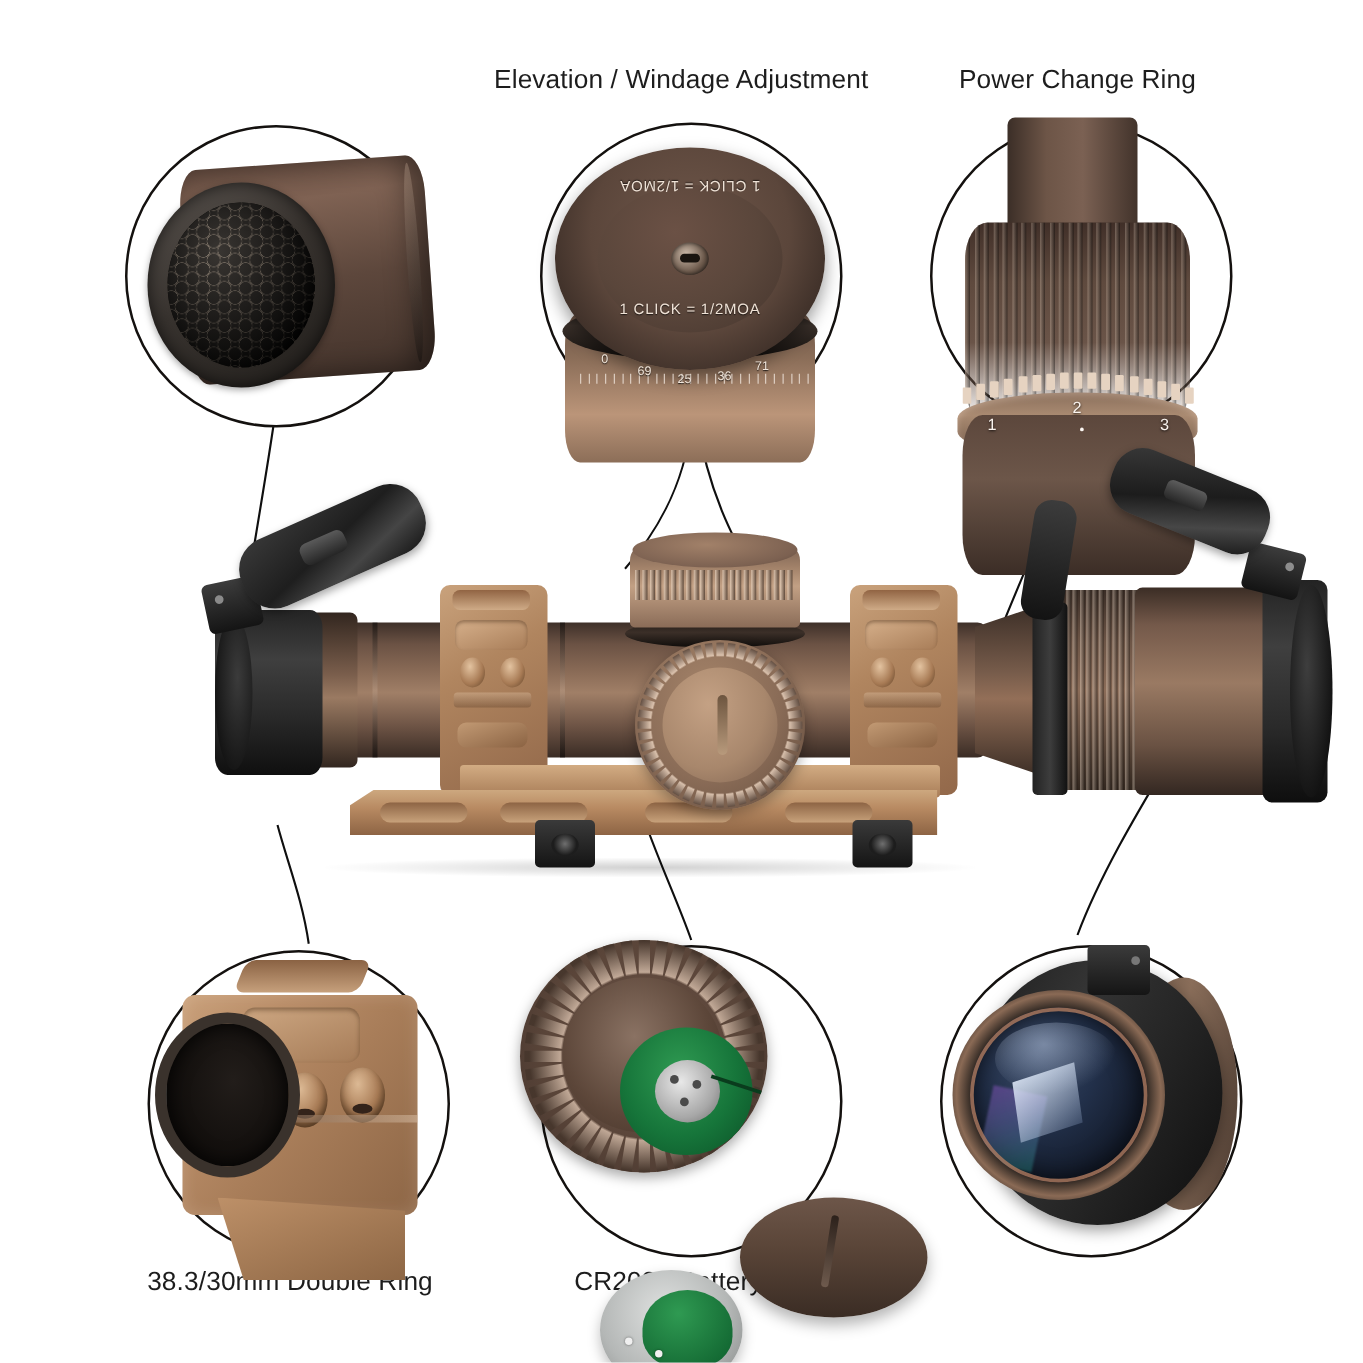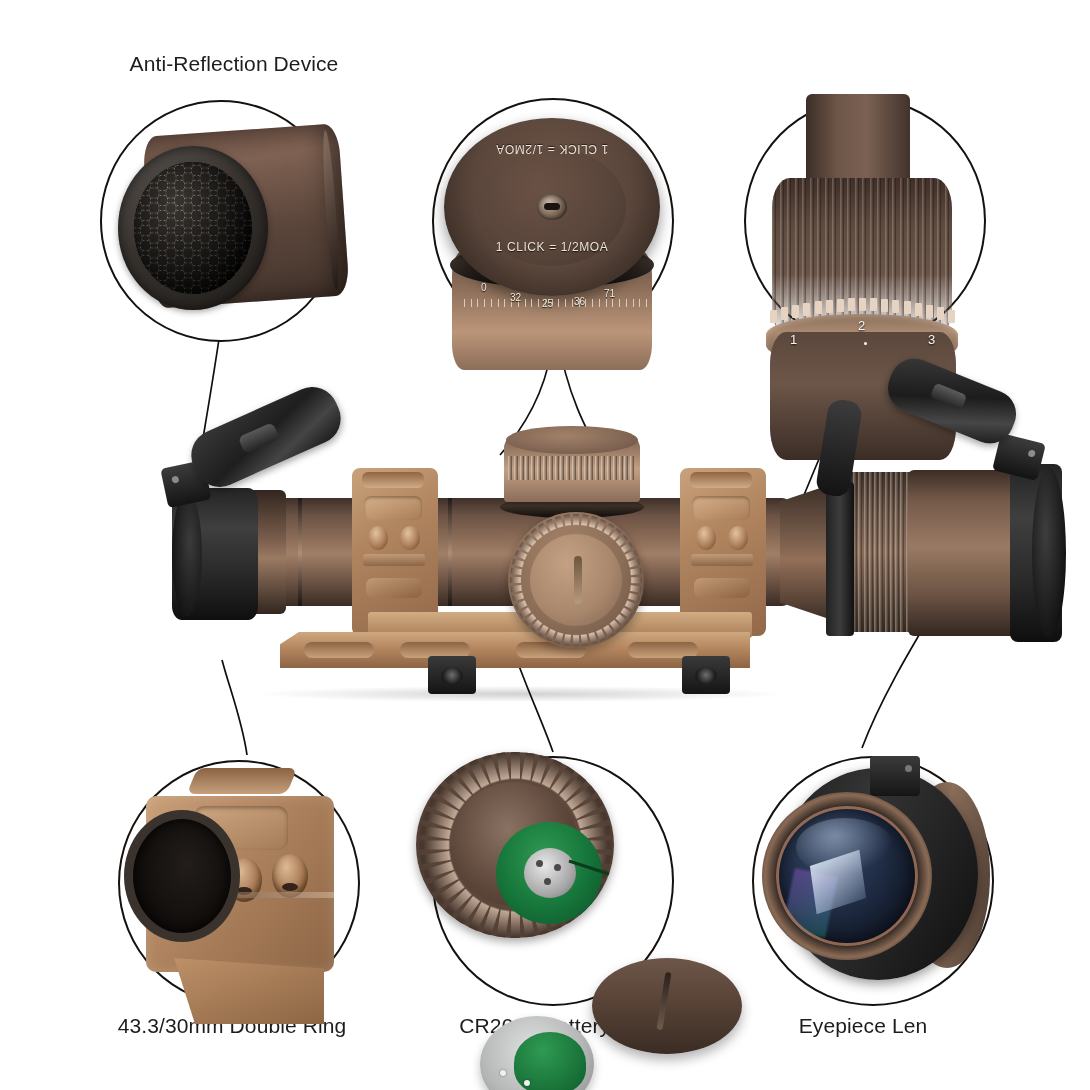--- a/index.html
+++ b/index.html
@@ -293,25 +293,25 @@
       <path d="M219,339 C210,400 197,470 190,522"></path>
       <path d="M553,337 C548,390 522,430 500,455"></path>
       <path d="M558,337 C566,392 586,430 606,466"></path>
       <path d="M862,343 C848,395 822,450 800,505"></path>
       <path d="M247,755 C242,720 230,690 222,660"></path>
       <path d="M553,752 C540,715 520,675 503,620"></path>
       <path d="M862,748 C880,700 910,650 935,608"></path>
     </g>
   </svg>
 
-  <div class="callout-label" style="left:128px;top:52px;width:212px;">Anti-Reflection Device</div>
-
-  <div class="callout-label" style="left:108px;top:1014px;width:248px;">43.3/30mm Double Ring</div>
+  <div class="callout-label" style="left:390px;top:52px;width:310px;">Elevation / Windage Adjustment</div>
+  <div class="callout-label" style="left:754px;top:52px;width:216px;">Power Change Ring</div>
+
+  <div class="callout-label" style="left:108px;top:1014px;width:248px;">38.3/30mm Double Ring</div>
   <div class="callout-label" style="left:432px;top:1014px;width:248px;">CR2032 Battery Slot</div>
-  <div class="callout-label" style="left:752px;top:1014px;width:222px;">Eyepiece Len</div>
 
   <div class="bubble" style="left:100px;top:100px;width:238px;height:238px;">
     <div class="bubble-clip">
       <div id="ard-body"></div>
       <div id="ard-ring-outer">
         <div id="ard-ring-inner">
           <div class="honey"></div>
           <div class="honey b"></div>
           <div class="honeyshade"></div>
         </div>
@@ -354,21 +354,21 @@
           <i style="left:138.8148148148148px"></i>
           <i style="left:145.55555555555554px"></i>
           <i style="left:152.2962962962963px"></i>
           <i style="left:159.03703703703704px"></i>
           <i style="left:165.77777777777777px"></i>
           <i style="left:172.5185185185185px"></i>
           <i style="left:179.25925925925924px"></i>
           <i style="left:186px"></i>
         </div>
       <div class="scale-num" style="left:47px;top:182px;">0</div>
-      <div class="scale-num" style="left:76px;top:192px;">32</div>
+      <div class="scale-num" style="left:76px;top:192px;">69</div>
       <div class="scale-num" style="left:108px;top:198px;">25</div>
       <div class="scale-num" style="left:140px;top:196px;">36</div>
       <div class="scale-num" style="left:170px;top:188px;">71</div>
     </div>
   </div>
 
   <div class="bubble" style="left:744px;top:98px;width:238px;height:242px;">
     <div class="bubble-clip">
       <div id="pr-tube"></div>
       <div id="pr-knurl">

